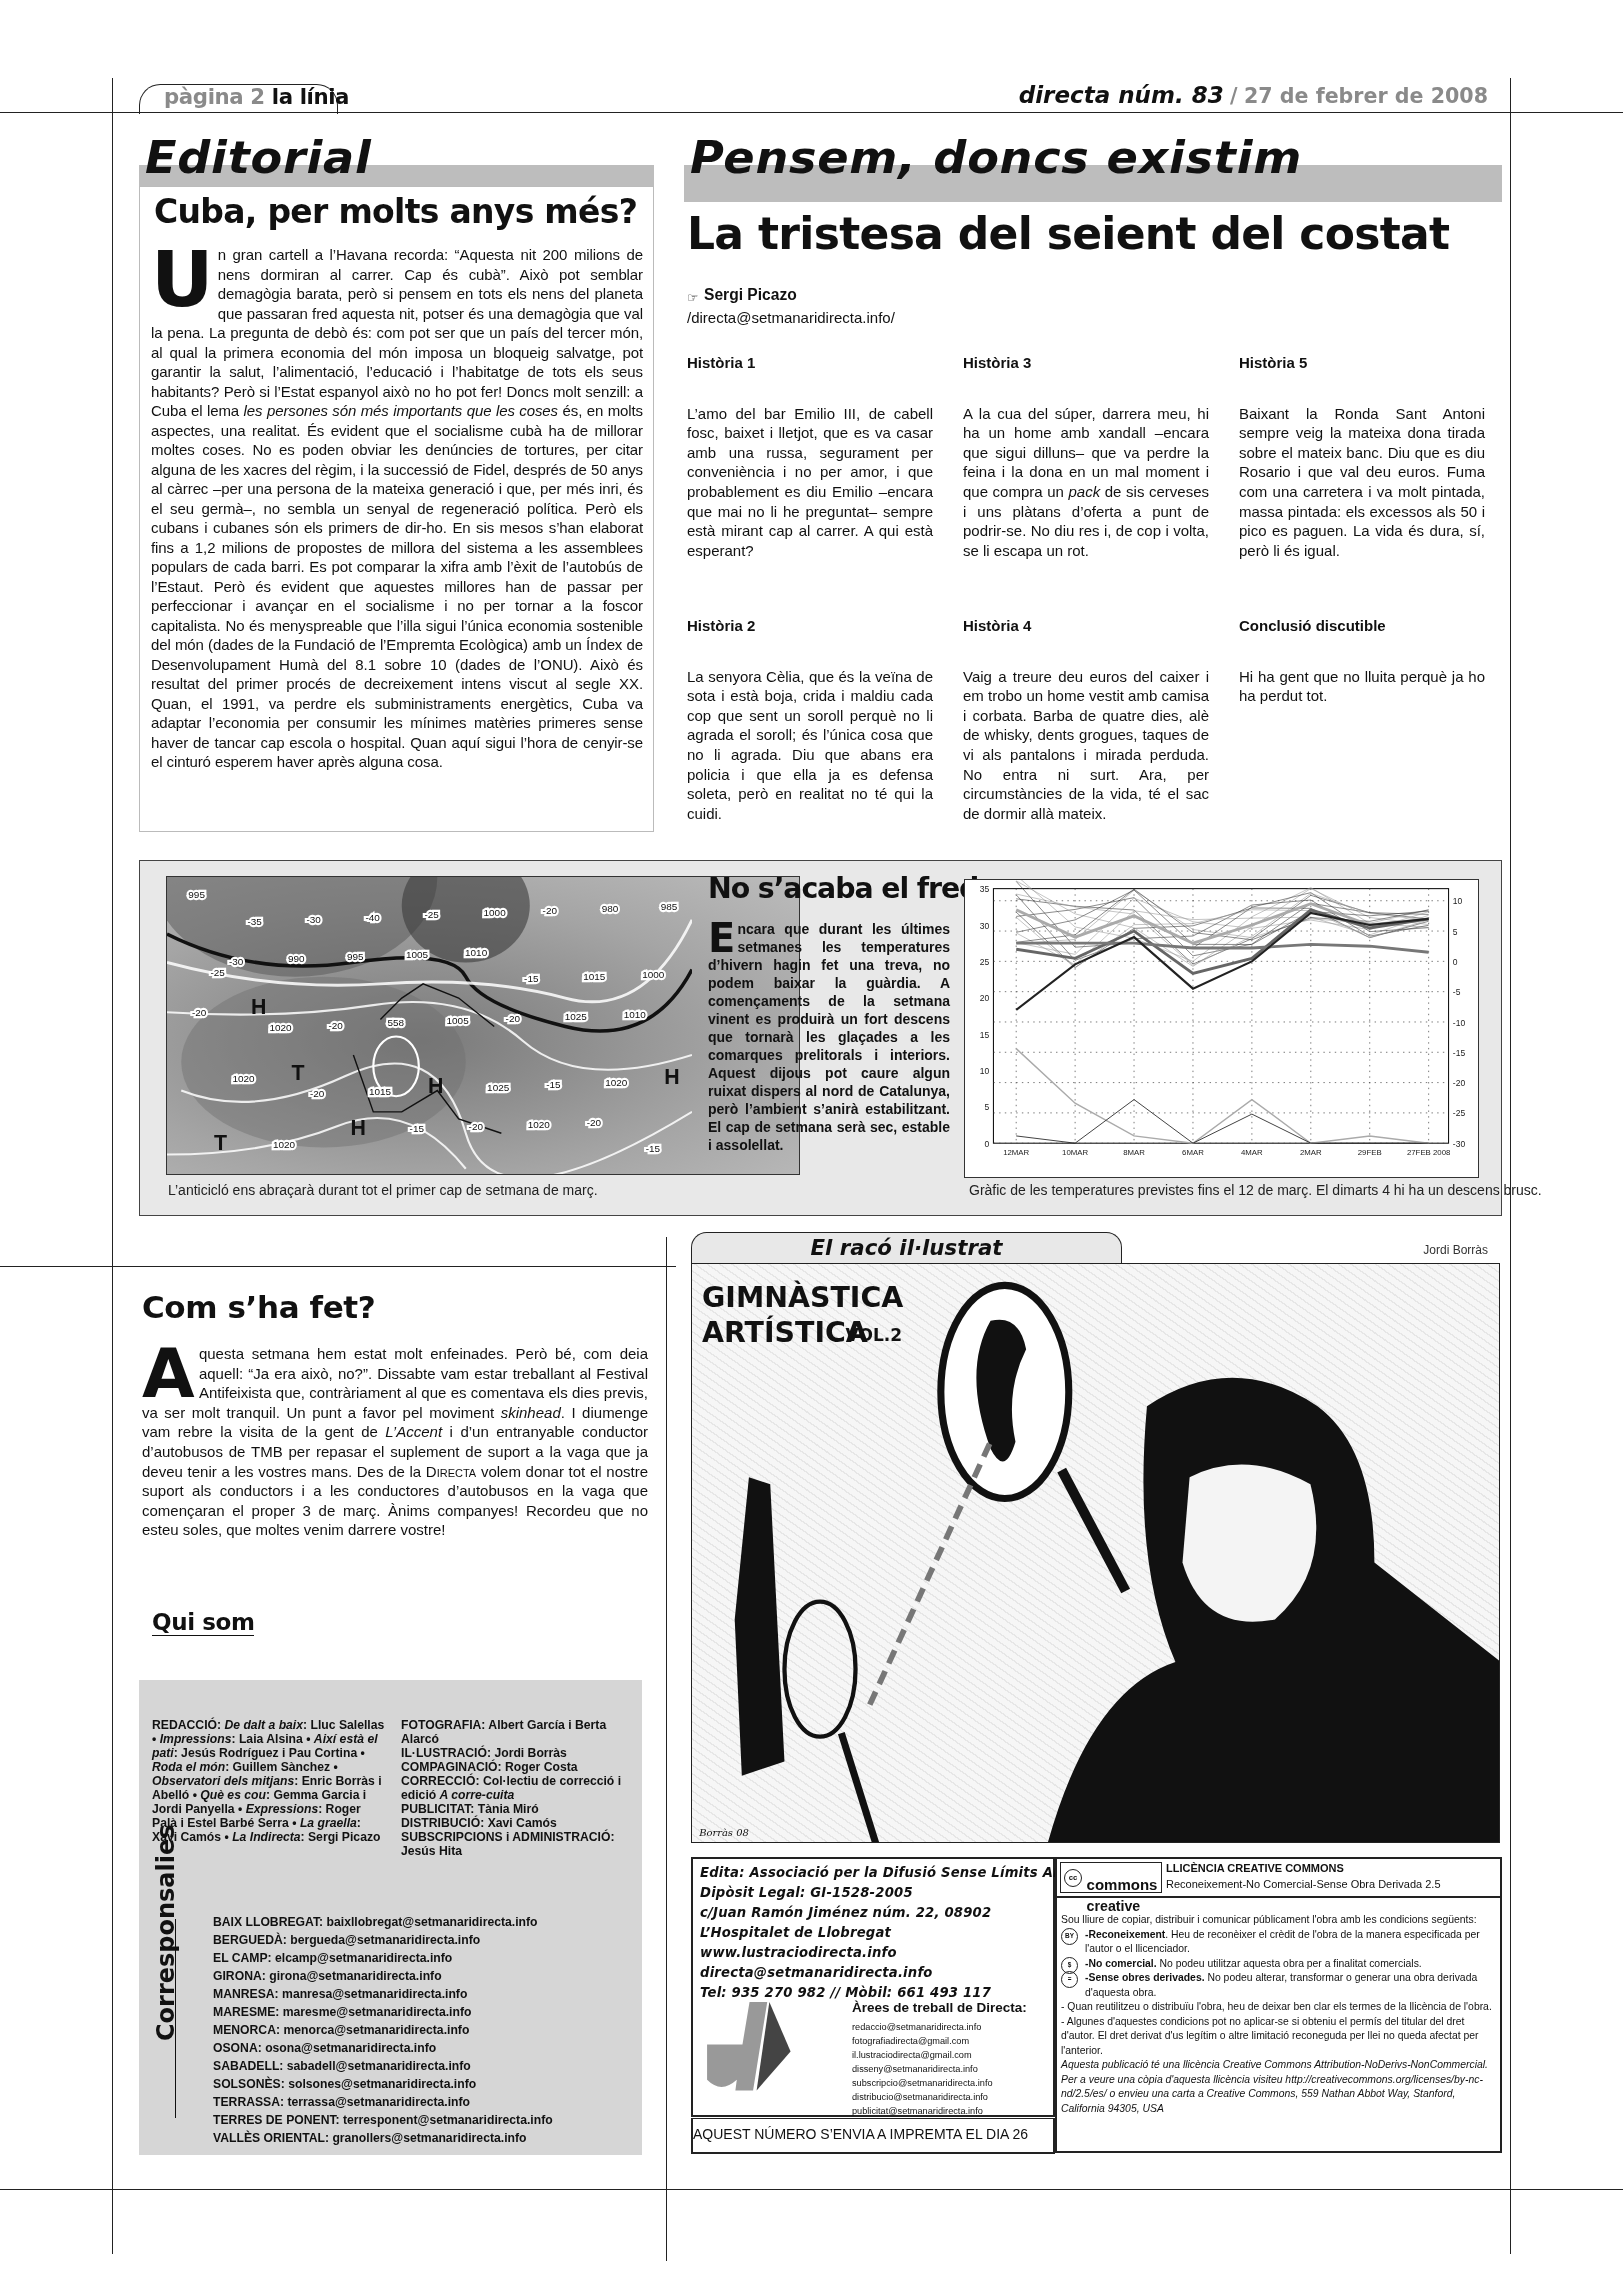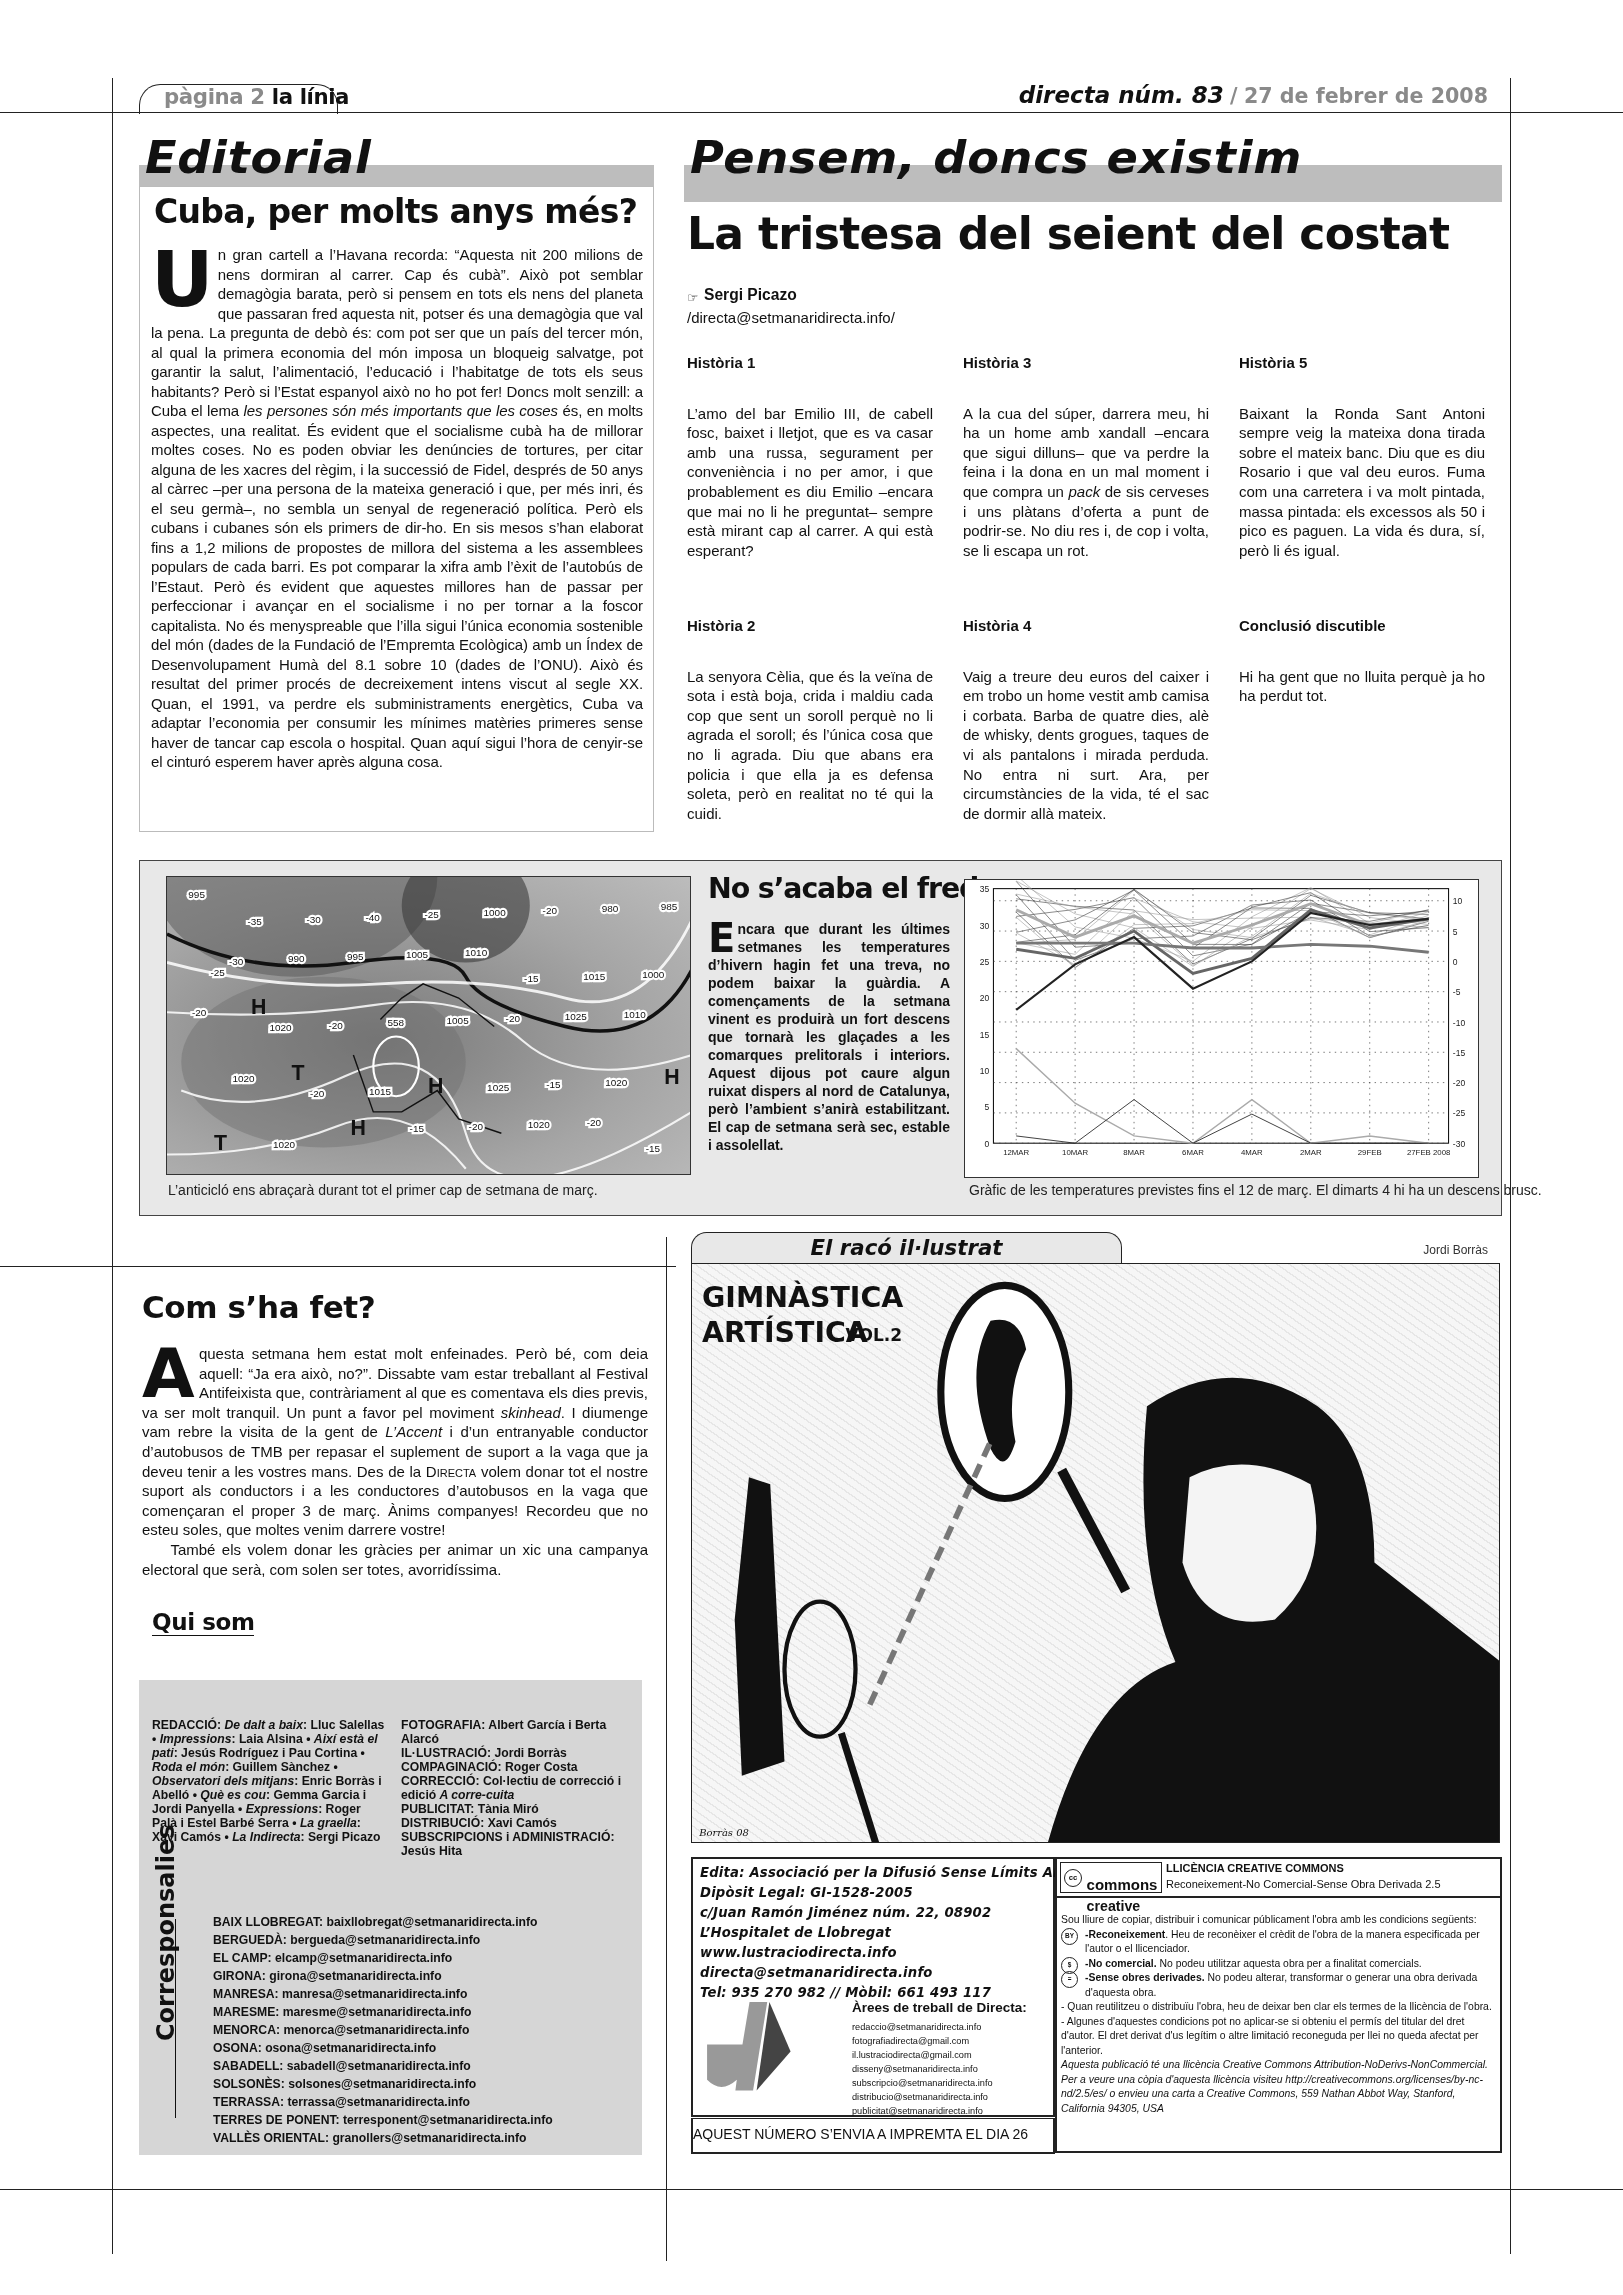--- a/index.html
+++ b/index.html
@@ -36,21 +36,21 @@
   .pen-title { position: absolute; left: 687px; top: 208px; font-size: 44px; font-weight: bold;
     font-family: "DejaVu Sans", sans-serif; letter-spacing: -0.7px; }
   .byline-icon { position: absolute; left: 687px; top: 290px; font-size: 12.8px; }
   .byline-name { position: absolute; left: 704px; top: 286px; font-size: 15.6px; font-weight: bold; }
   .byline-mail { position: absolute; left: 687px; top: 309px; font-size: 15px; }
   .hist { position: absolute; width: 246px; font-size: 15px; line-height: 19.6px; text-align: justify; }
   .hist h4 { font-size: 15px; font-weight: bold; margin-bottom: 31px; }
 
   
   .weather-band { position: absolute; left: 139px; top: 860px; width: 1363px; height: 356px; background: #e8e8e8; border: 1.4px solid #444; }
-  .map-frame { position: absolute; left: 166px; top: 876px; width: 525px; height: 299px; border: 1.4px solid #333; overflow: hidden;
+  .map-frame { position: absolute; left: 166px; top: 876px; width: 634px; height: 299px; border: 1.4px solid #333; overflow: hidden;
     background: radial-gradient(ellipse at 40% 55%, #7a7a7a 0%, #8f8f8f 30%, #a5a5a5 60%, #bcbcbc 100%); }
   .map-caption { position: absolute; left: 168px; top: 1182px; font-size: 14px; color: #222; }
   .fred-title { position: absolute; left: 708px; top: 872px; font-size: 28.4px; font-weight: bold; font-family: "DejaVu Sans", sans-serif; letter-spacing: -1.1px; }
   .fred-body { position: absolute; left: 708px; top: 920px; width: 242px; font-size: 14px; line-height: 18px; font-weight: bold; text-align: justify; }
   .fred-body .dropcap { font-size: 40px; margin-top: 2.1px; margin-right: 2.1px; }
   .chart-frame { position: absolute; left: 964px; top: 879px; width: 515px; height: 299px; border: 1.4px solid #333; background: #fff; }
   .chart-caption { position: absolute; left: 969px; top: 1182px; font-size: 14px; color: #222; }
 
   
   .com-title { position: absolute; left: 142px; top: 1289px; font-size: 31px; font-weight: bold; font-family: "DejaVu Sans", sans-serif; letter-spacing: -0.4px; }
@@ -341,21 +341,20 @@
       <circle cx="237.71428571428567" cy="308.62857142857143" r="0.1" fill="#222"></circle>
       <circle cx="154.85714285714283" cy="370" r="0.1" fill="#222"></circle>
       <circle cx="72" cy="359.7714285714286" r="0.1" fill="#222"></circle>
     </svg>
 </div>
 <div class="chart-caption">Gràfic de les temperatures previstes fins el 12 de març. El dimarts 4 hi ha un descens brusc.</div>
 
 <div class="com-title">Com s’ha fet?</div>
 <div class="com-body">
   <p><span class="dropcap">A</span><span>questa setmana hem estat molt enfeinades. Però bé, com deia aquell: “Ja era això, no?”. Dissabte vam estar treballant al Festival Antifeixista que, contràriament al que es comentava els dies previs, va ser molt tranquil. Un punt a favor pel moviment <i>skinhead</i>. I diumenge vam rebre la visita de la gent de <i>L’Accent</i> i d’un entranyable conductor d’autobusos de TMB per repasar el suplement de suport a la vaga que ja deveu tenir a les vostres mans. Des de la <span class="smallcaps">Directa</span> volem donar tot el nostre suport als conductors i a les conductores d’autobusos en la vaga que començaran el proper 3 de març. Ànims companyes! Recordeu que no esteu soles, que moltes venim darrere vostre!</span></p>
-  <p>També els volem donar les gràcies per animar un xic una campanya electoral que serà, com solen ser totes, avorridíssima.</p>
 </div>
 
 <div class="qui-box"></div>
 <div class="qui-title">Qui som</div>
 <div class="qui-col" style="left:152px;top:1718px;width:235px;">REDACCIÓ: <i>De dalt a baix</i>: Lluc Salellas • <i>Impressions</i>: Laia Alsina • <i>Així està el pati</i>: Jesús Rodríguez i Pau Cortina • <i>Roda el món</i>: Guillem Sànchez • <i>Observatori dels mitjans</i>: Enric Borràs i Abelló • <i>Què es cou</i>: Gemma Garcia i Jordi Panyella • <i>Expressions</i>: Roger Palà i Estel Barbé Serra • <i>La graella</i>: Xavi Camós • <i>La Indirecta</i>: Sergi Picazo</div>
 <div class="qui-col" style="left:401px;top:1718px;width:228px;">FOTOGRAFIA: Albert García i Berta Alarcó<br>IL·LUSTRACIÓ: Jordi Borràs<br>COMPAGINACIÓ: Roger Costa<br>CORRECCIÓ: Col·lectiu de correcció i edició <i>A corre-cuita</i><br>PUBLICITAT: Tània Miró<br>DISTRIBUCIÓ: Xavi Camós<br>SUBSCRIPCIONS i ADMINISTRACIÓ: Jesús Hita</div>
 <div class="corr-vert">Corresponsalies</div>
 <div class="corr-line"></div>
 <div class="corr-list" id="corr-list">
     <div>BAIX LLOBREGAT: baixllobregat@setmanaridirecta.info</div>

